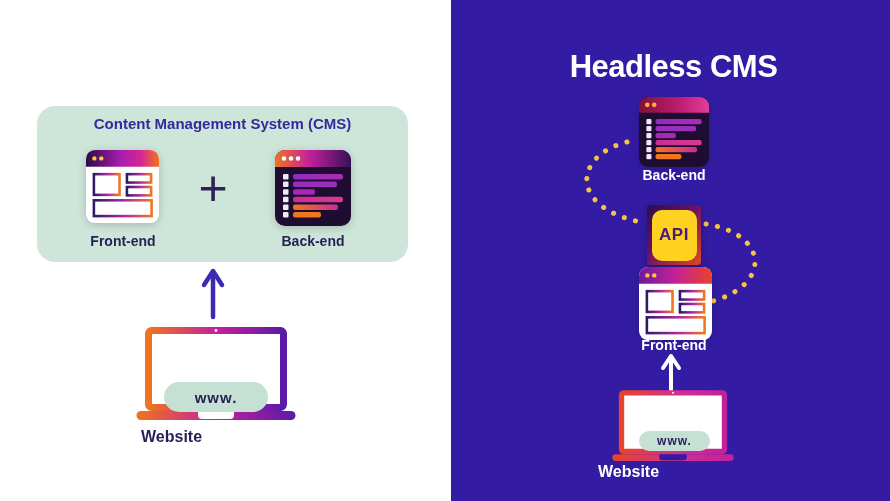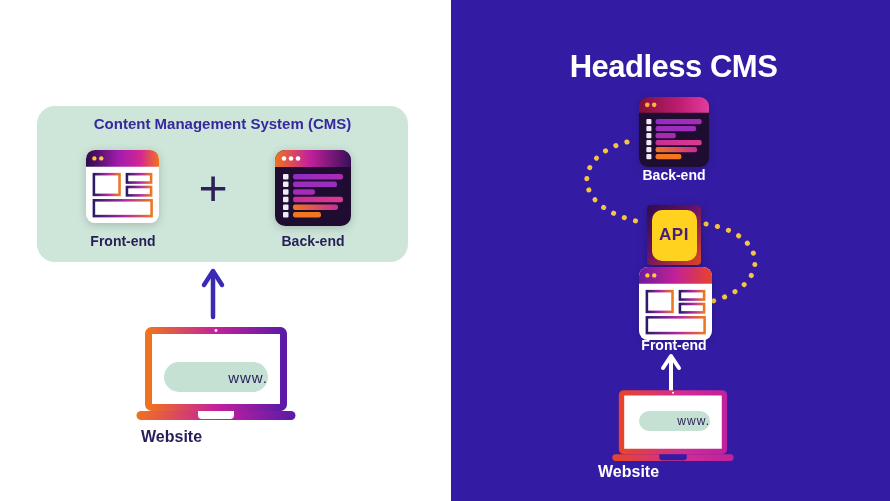--- a/index.html
+++ b/index.html
@@ -43,22 +43,22 @@
     filter:drop-shadow(0 2px 4px rgba(0,0,0,0.25));
     margin-top:8px;
   }
   .api-inner{
     width:100%;height:100%;border-radius:10px;background:var(--api_fill,#FFD21F);
     display:flex;align-items:center;justify-content:center;
     font-size:17px;font-weight:700;color:var(--api_text,#471D7C);letter-spacing:0.5px;
   }
   .url-pill{
     position:absolute;background:var(--mint_pill,#C5E1D4);
-    display:flex;align-items:center;justify-content:flex-end;
-    font-weight:400;color:var(--navy_text,#251F56);letter-spacing:1px;
+    display:flex;align-items:center;justify-content:center;
+    font-weight:700;color:var(--navy_text,#251F56);letter-spacing:1px;margin-top:20px;
   }
   .url-pill.left-pill{left:164px;top:362px;width:104px;height:30px;border-radius:15px;font-size:15px;}
   .url-pill.right-pill{left:188px;top:411px;width:71px;height:20px;border-radius:10px;font-size:12px;}
   .website-label{
     position:absolute;text-align:left;font-size:16px;font-weight:700;
     color:var(--navy_text,#251F56);
   }
   .panel.right .website-label{color:var(--white_text,#ffffff);}
   .abs{position:absolute;}
   svg{display:block;}

